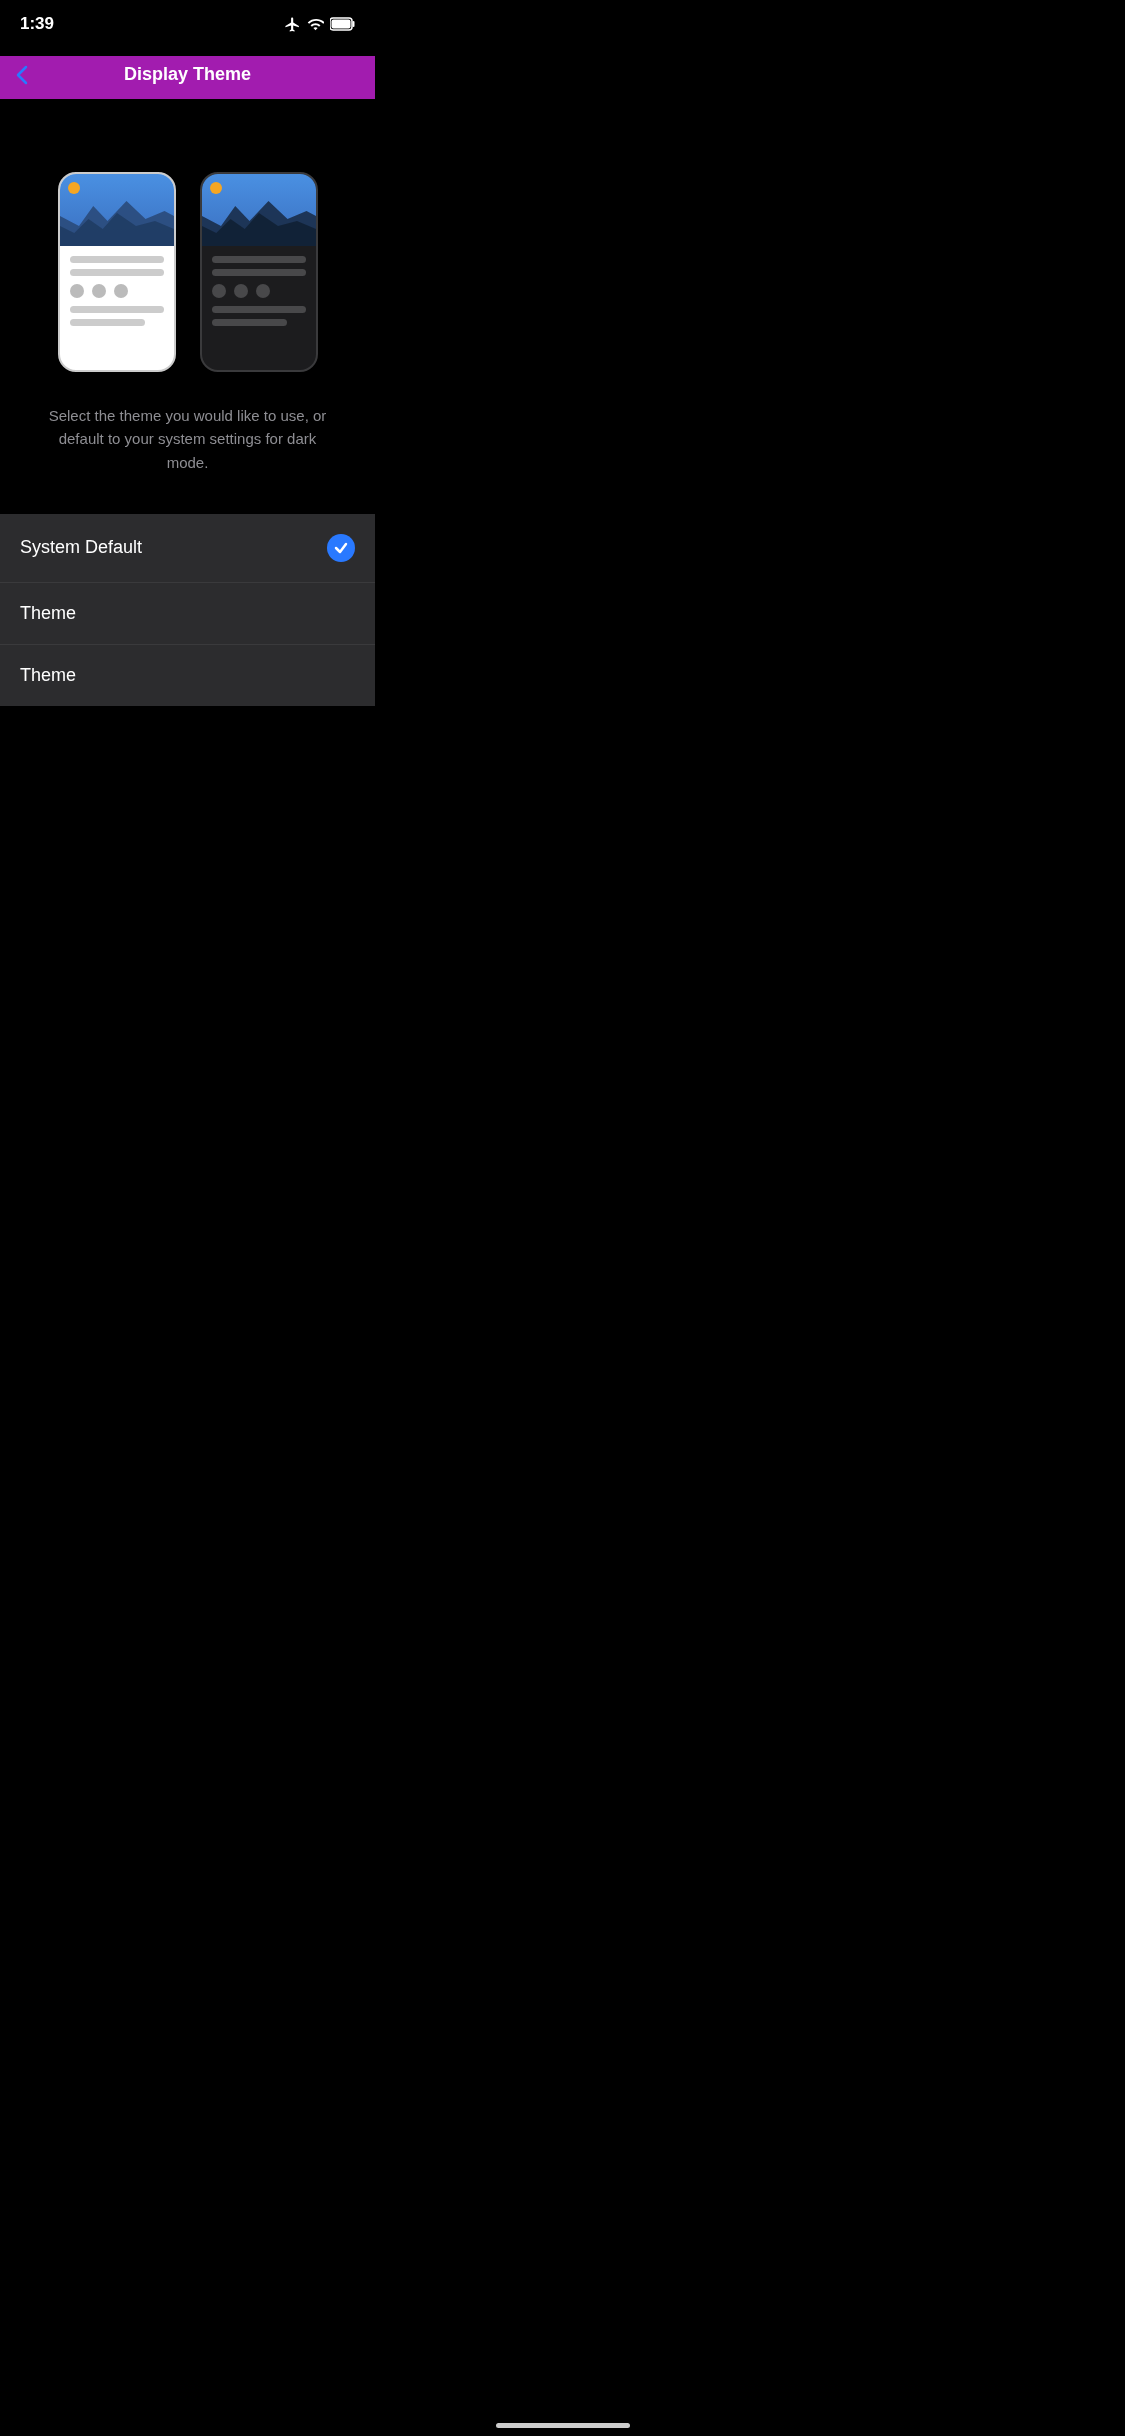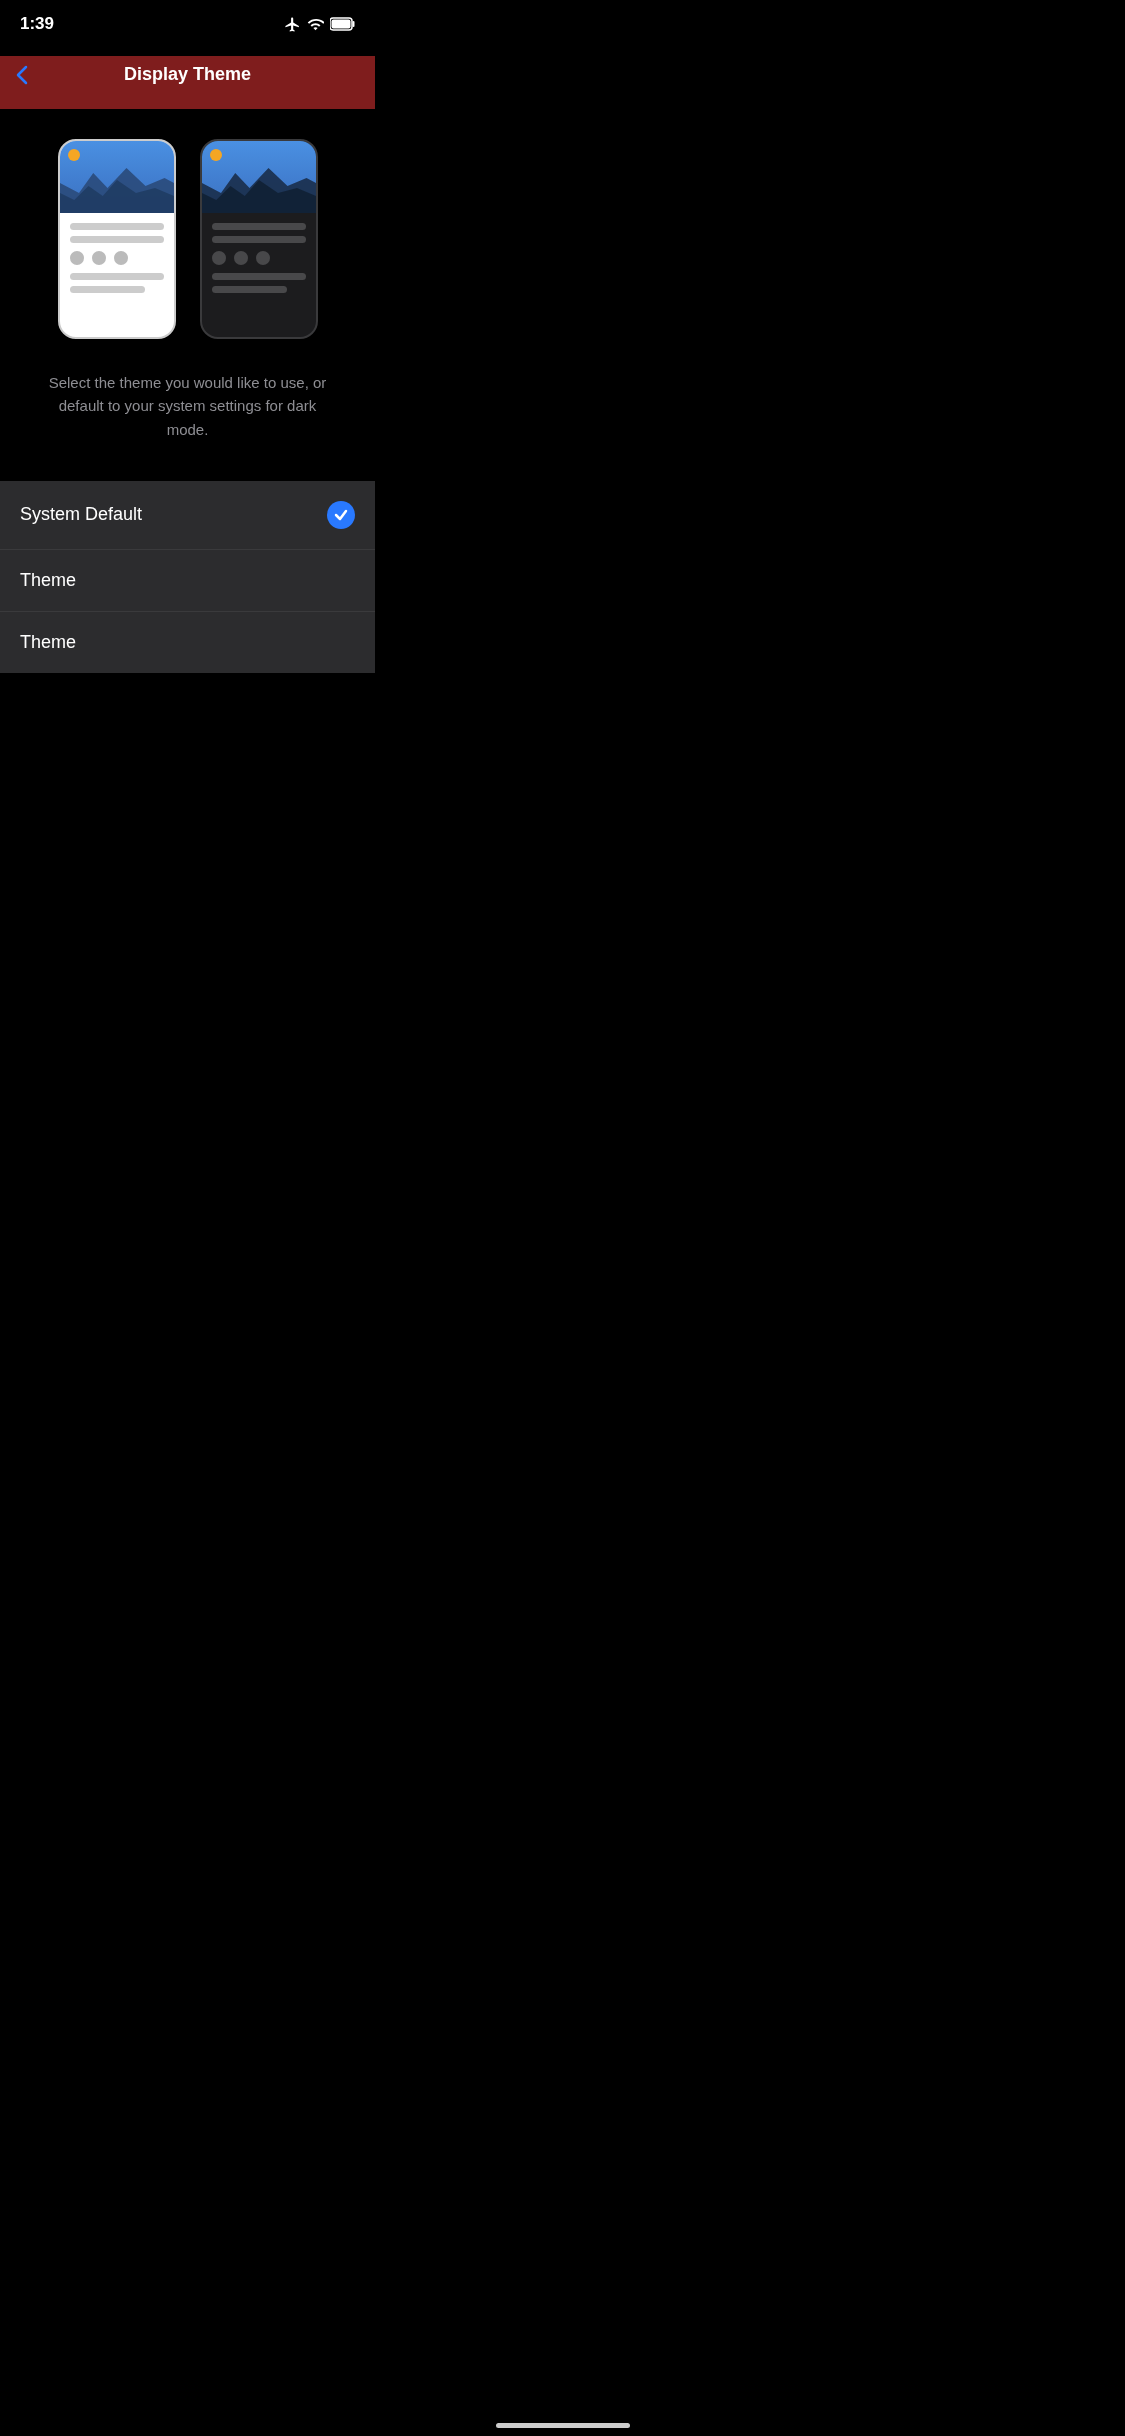--- a/index.html
+++ b/index.html
@@ -35,22 +35,22 @@
     }
     .status-icons svg {
       fill: #fff;
     }
 
     
     .nav-bar {
       display: flex;
       align-items: center;
       justify-content: center;
-      padding: 8px 16px 24px;
-      background: #7f1d1d;
+      padding: 8px 16px 14px;
+      background: #a21caf;
       position: relative;
     }
     .nav-back {
       position: absolute;
       left: 16px;
       color: #2979ff;
       font-size: 22px;
       font-weight: 300;
       cursor: pointer;
       display: flex;
@@ -62,20 +62,21 @@
       color: #fff;
     }
 
     
     .preview-section {
       background: #000;
       padding: 30px 20px 40px;
       display: flex;
       flex-direction: column;
       align-items: center;
+      margin-top: 43px;
     }
 
     .phones-container {
       display: flex;
       gap: 24px;
       justify-content: center;
       margin-bottom: 32px;
     }
 
     

